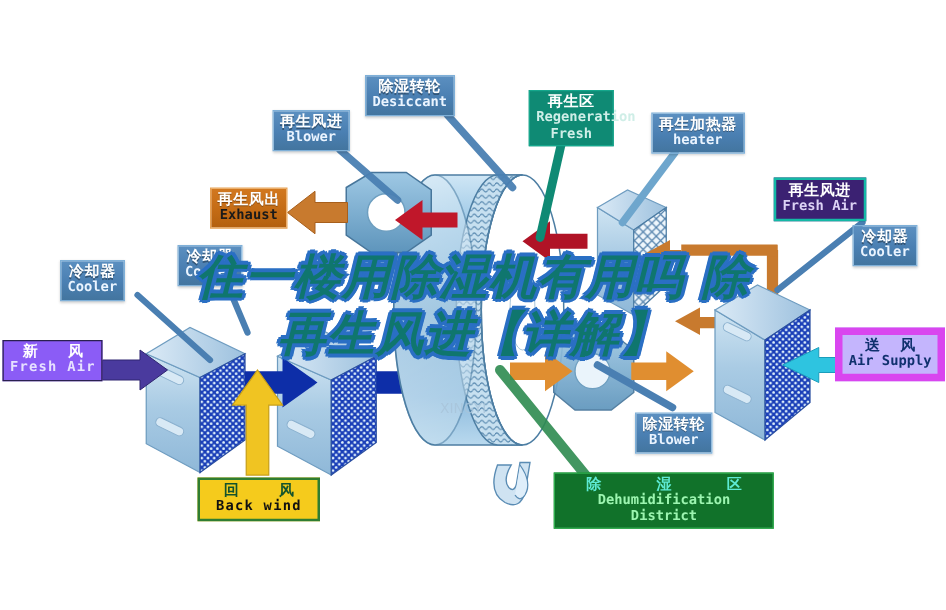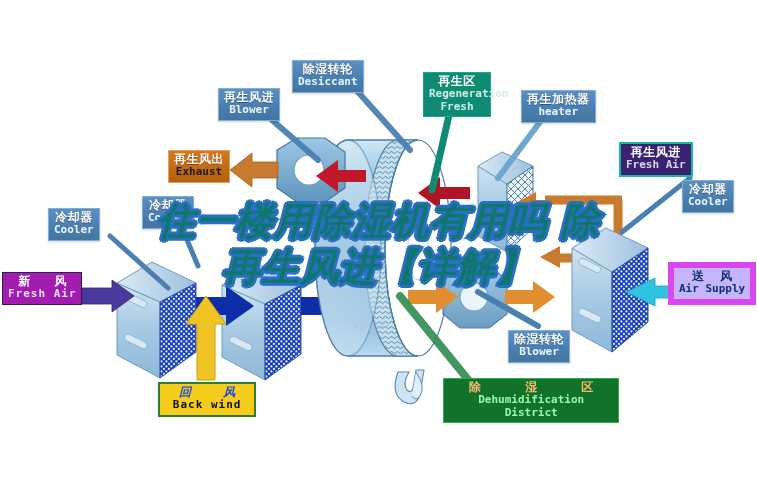--- a/index.html
+++ b/index.html
@@ -83,52 +83,52 @@
     background: #3b2172;
     border: 2px solid #14b8a6;
     color: #ffffff;
     margin-left: 21px;
   }
   .lb-purple .cn { color: #ffffff; }
   .lb-purple .en { color: #dcd2f5; }
 
   
   .lb-navy {
-    background: #a21caf;
+    background: #8b5cf6;
     border: 1px solid #2a2050;
     color: #ffffff;
   }
   .lb-navy .cn { color: #ffffff; letter-spacing: 10px; padding-left: 10px; }
   .lb-navy .en { color: #e6e0ff; letter-spacing: 1px; }
 
   
   .lb-yellow {
     background: #f5cb1c;
     border: 2px solid #2f7d32;
     color: #111111;
   }
-  .lb-yellow .cn { color: #1d4ed8; letter-spacing: 14px; padding-left: 14px; font-style: italic; }
+  .lb-yellow .cn { color: #14532d; letter-spacing: 14px; padding-left: 14px; }
   .lb-yellow .en { color: #111111; letter-spacing: 1px; text-align: center; }
 
   
   .lb-cyan {
     background: #c4b5fd;
     border: 6px solid #d946ef;
     color: #0d2f6b;
   }
   .lb-cyan .cn { color: #10306e; letter-spacing: 6px; padding-left: 6px; }
   .lb-cyan .en { color: #10306e; }
 
   
   .lb-green {
     background: #11722a;
     border: 1px solid #2fae4d;
     color: #b6f0c0;
   }
-  .lb-green .cn { color: #fdba74; letter-spacing: 20px; padding-left: 20px; }
+  .lb-green .cn { color: #5eead4; letter-spacing: 20px; padding-left: 20px; }
   .lb-green .en { color: #9cf5b0; }
 
   
   #title-overlay {
     position: absolute;
     left: 0;
     top: 198px;
     width: 757px;
     z-index: 60;
     text-align: center;

